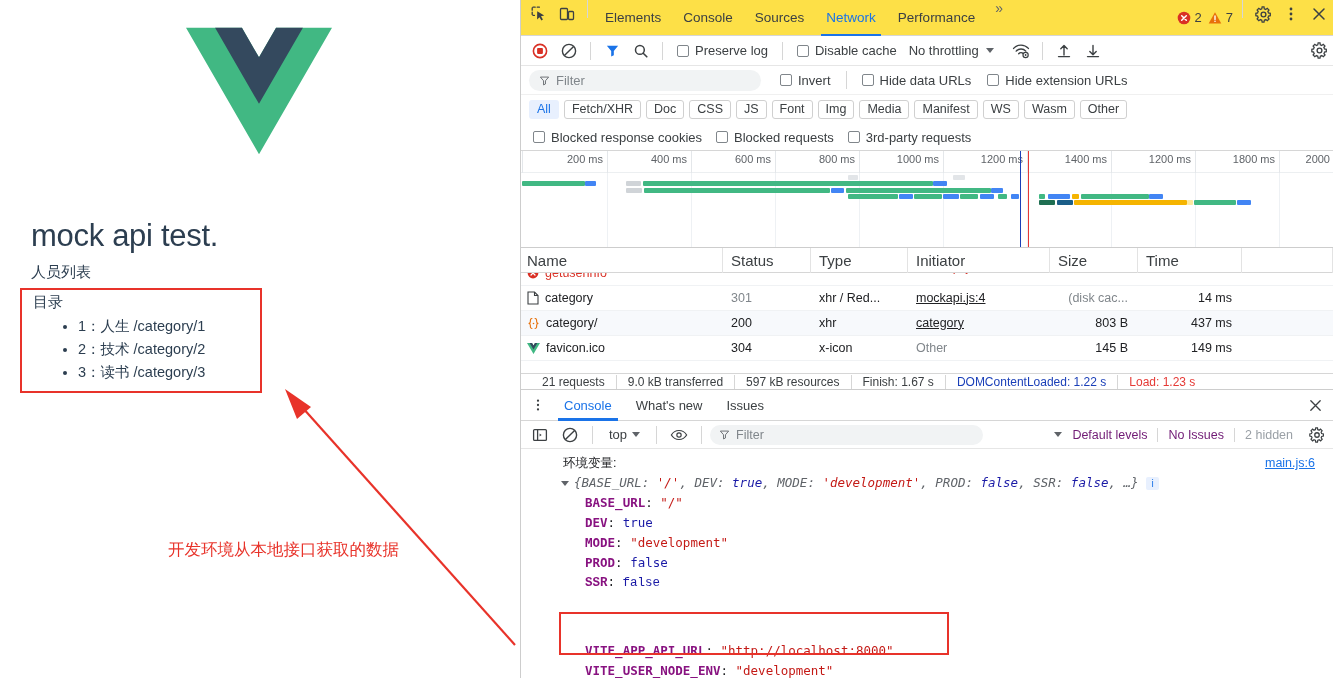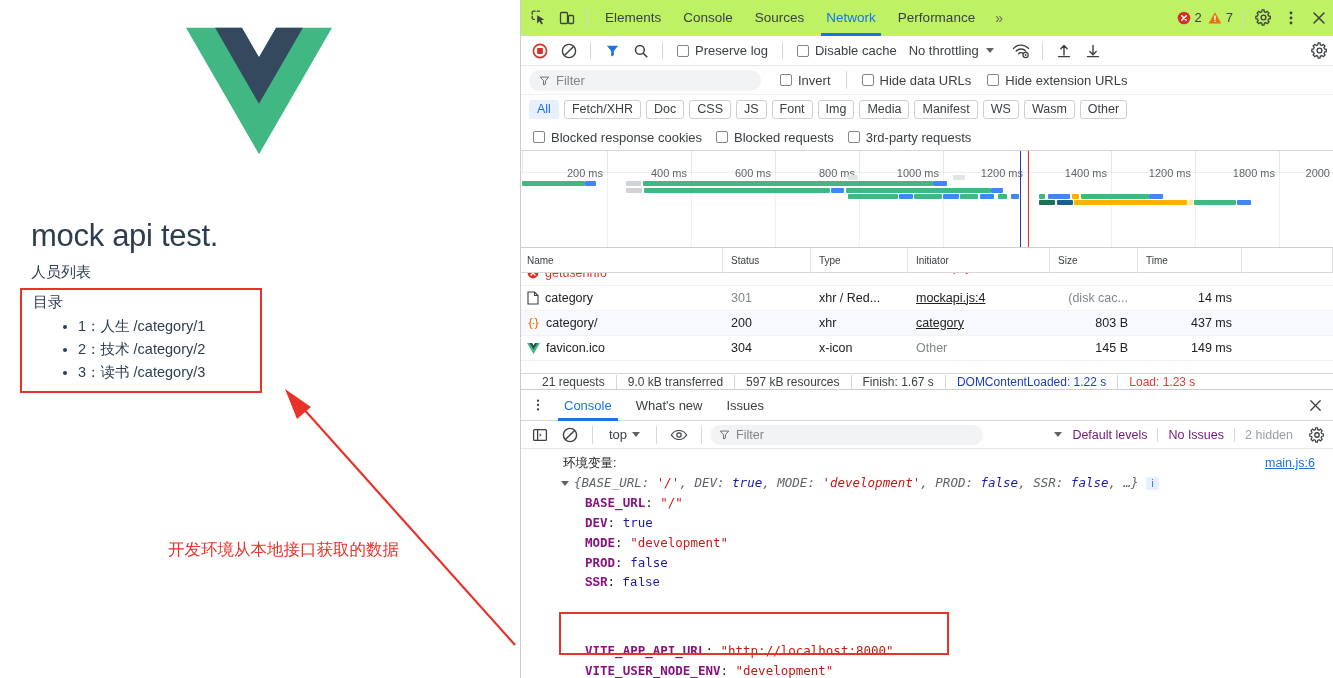--- a/index.html
+++ b/index.html
@@ -52,22 +52,22 @@
   #devtools {
     position: absolute; left: 520px; top: 0; width: 813px; height: 678px;
     background: #ffffff;
     border-left: 1px solid #cdcdcd;
     font-family: "Liberation Sans", sans-serif;
     overflow: hidden;
   }
 
   
   .dt-tabbar {
-    display: flex; align-items: center; height: 36px;
-    border-bottom: 1px solid #d6d6d6; background: #bef264;
+    display: flex; height: 36px;
+    border-bottom: 1px solid #d6d6d6; background: #fde047;
     padding-left: 4px;
   }
   .icon-btn {
     width: 28px; height: 28px; display: flex; align-items: center; justify-content: center;
     border-radius: 3px; flex: 0 0 auto;
   }
   .dt-tab {
     padding: 0 11px; height: 36px; line-height: 36px; font-size: 13.5px;
     color: #3c4043; white-space: nowrap; position: relative;
   }
@@ -117,29 +117,29 @@
     border-bottom: 1px solid #d6d6d6;
   }
 
   
   .overview { position: relative; height: 97px; border-bottom: 1px solid #cdcdcd; background:#fff; overflow:hidden; }
   .ov-ruler { position: relative; height: 22px; border-bottom: 1px solid #eceff1; }
   .ov-tick {
     position: absolute; top: 0; height: 22px; border-left: 1px solid #e4e7ea;
     font-size: 11px; color: #5f6368; padding-left: 0;
   }
-  .ov-tick span { position: absolute; right: 4px; top: 16px; white-space: nowrap; }
+  .ov-tick span { position: absolute; right: 4px; top: 2px; white-space: nowrap; }
   .ov-grid { position: absolute; top: 22px; bottom: 0; border-left: 1px solid #eef1f4; }
   .ov-bar { position: absolute; height: 5px; border-radius: 1px; }
   .ov-line { position: absolute; top: 0; bottom: 0; width: 1px; }
 
   
   .tbl-head {
     display: flex; height: 25px; align-items: center; background: #fff;
-    border-bottom: 1px solid #d6d6d6; font-size: 10px; color: #3c4043;
+    border-bottom: 1px solid #d6d6d6; font-size: 15px; color: #3c4043;
   }
   .tbl-head div { padding-left: 8px; border-right: 1px solid #e3e3e3; height: 25px; line-height: 25px; overflow: hidden; }
   .tbl-row {
     display: flex; height: 25px; align-items: center; font-size: 12.5px; color: #202124;
     border-bottom: 1px solid #f0f2f4;
   }
   .tbl-row.alt { background: #f7f9fc; }
   .tbl-row > div { padding-left: 8px; height: 25px; line-height: 25px; overflow: hidden; white-space: nowrap; }
   .c-name { width: 202px; display: flex !important; align-items: center; gap: 6px; padding-left: 6px !important; }
   .c-status { width: 88px; }

